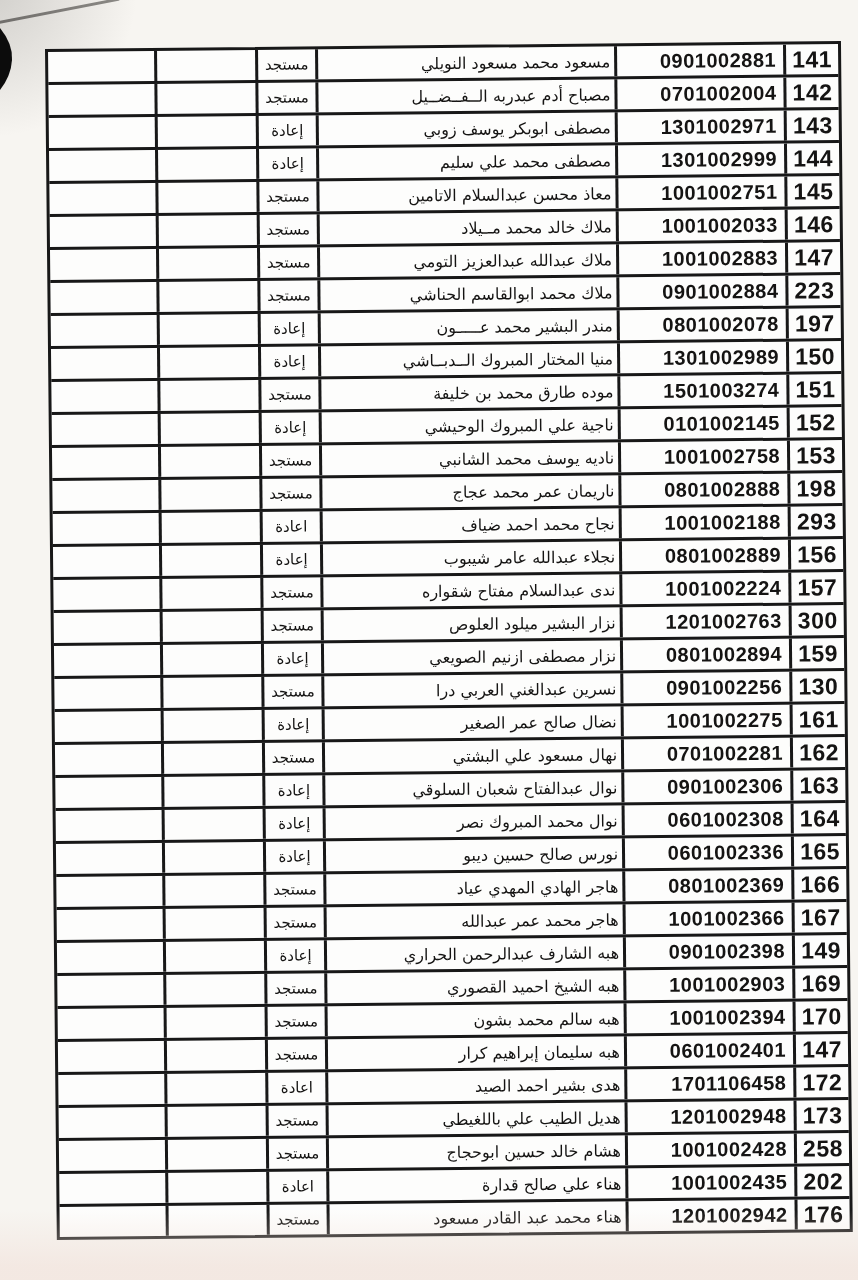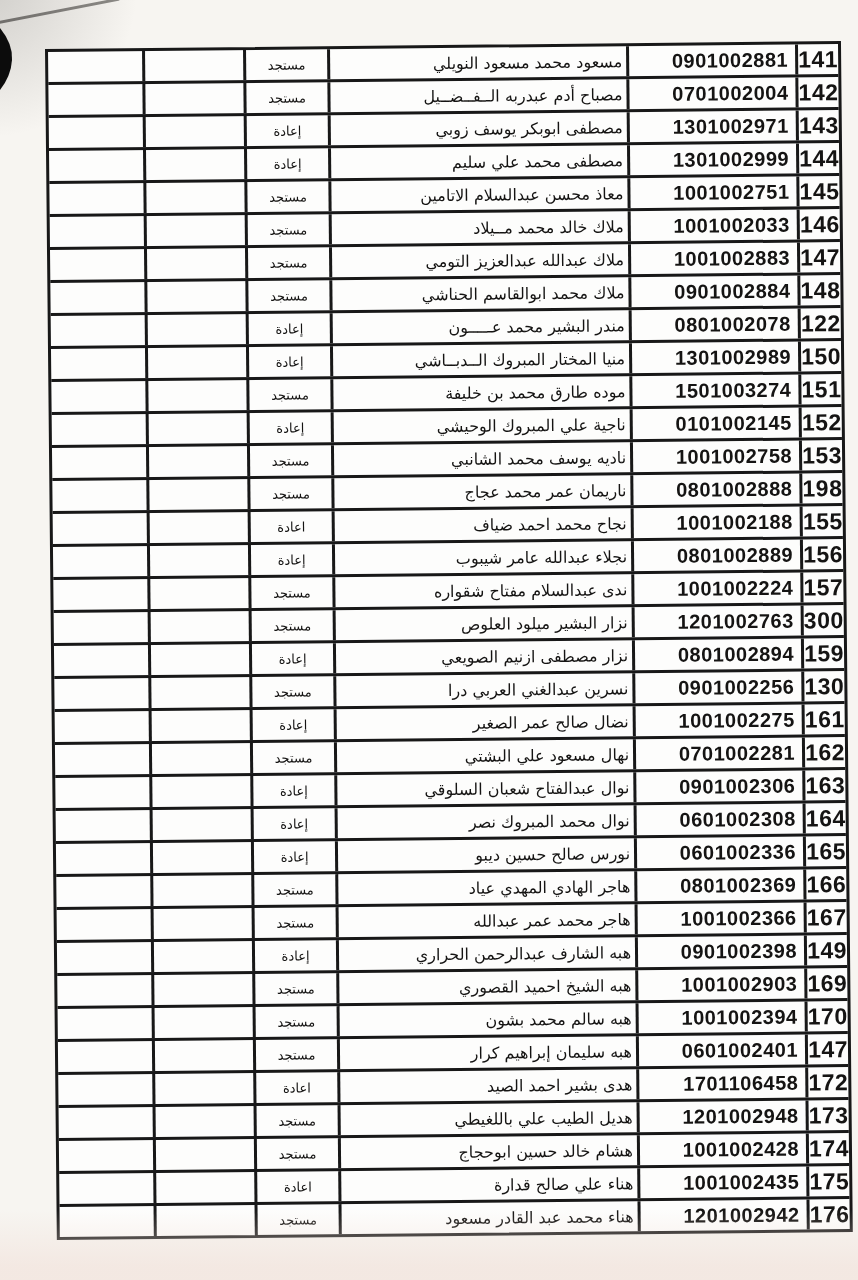--- a/index.html
+++ b/index.html
@@ -19,30 +19,30 @@
         pointer-events:none;}
   .table-wrap{position:absolute;left:45px;top:49px;width:796px;
         transform:rotate(-0.57deg);transform-origin:0 0;}
   .roster{border:3px solid #181818;background:#fdfdfc;}
   .row{display:flex;direction:rtl;height:33px;box-sizing:border-box;
        border-bottom:3px solid #181818;align-items:stretch;}
   .row:last-child{border-bottom:none;height:30px;}
   .cell{box-sizing:border-box;display:flex;align-items:center;overflow:hidden;
         color:#151413;white-space:nowrap;}
   .row .cell:not(:last-child){border-left:3px solid #181818;}
-  .c-serial{width:43px;justify-content:center;
+  .c-serial{width:55px;justify-content:center;
         font-family:"Liberation Sans","DejaVu Sans",sans-serif;
         font-weight:700;font-size:23px;letter-spacing:.5px;}
   .c-id{width:169px;justify-content:flex-start;direction:ltr;
         padding-right:7px;justify-content:flex-end;
         font-family:"Liberation Sans","DejaVu Sans",sans-serif;
         font-weight:700;font-size:20px;letter-spacing:.5px;}
   .c-name{width:299px;justify-content:flex-start;padding-right:4px;
         font-size:16px;font-weight:400;}
-  .c-status{width:84px;justify-content:center;font-size:13px;font-weight:400;}
+  .c-status{width:60px;justify-content:center;font-size:15px;font-weight:400;}
   .c-empty-b{width:101px;}
   .c-empty-a{flex:1;}
 </style>
 </head>
 <body>
 
 <div class="paper">
 
   <div class="corner-shade"></div>
   <div class="diag-line"></div>
@@ -110,30 +110,30 @@
         <div class="row">
           <div class="cell c-serial">147</div>
           <div class="cell c-id">1001002883</div>
           <div class="cell c-name">ملاك عبدالله عبدالعزيز التومي</div>
           <div class="cell c-status">مستجد</div>
           <div class="cell c-empty-b"></div>
           <div class="cell c-empty-a"></div>
         </div>
 
         <div class="row">
-          <div class="cell c-serial">148</div>
+          <div class="cell c-serial">223</div>
           <div class="cell c-id">0901002884</div>
           <div class="cell c-name">ملاك محمد ابوالقاسم الحناشي</div>
           <div class="cell c-status">مستجد</div>
           <div class="cell c-empty-b"></div>
           <div class="cell c-empty-a"></div>
         </div>
 
         <div class="row">
-          <div class="cell c-serial">122</div>
+          <div class="cell c-serial">197</div>
           <div class="cell c-id">0801002078</div>
           <div class="cell c-name">مندر البشير محمد عـــــون</div>
           <div class="cell c-status">إعادة</div>
           <div class="cell c-empty-b"></div>
           <div class="cell c-empty-a"></div>
         </div>
 
         <div class="row">
           <div class="cell c-serial">150</div>
           <div class="cell c-id">1301002989</div>
@@ -173,21 +173,21 @@
         <div class="row">
           <div class="cell c-serial">198</div>
           <div class="cell c-id">0801002888</div>
           <div class="cell c-name">ناريمان عمر محمد عجاج</div>
           <div class="cell c-status">مستجد</div>
           <div class="cell c-empty-b"></div>
           <div class="cell c-empty-a"></div>
         </div>
 
         <div class="row">
-          <div class="cell c-serial">155</div>
+          <div class="cell c-serial">293</div>
           <div class="cell c-id">1001002188</div>
           <div class="cell c-name">نجاح محمد احمد ضياف</div>
           <div class="cell c-status">اعادة</div>
           <div class="cell c-empty-b"></div>
           <div class="cell c-empty-a"></div>
         </div>
 
         <div class="row">
           <div class="cell c-serial">156</div>
           <div class="cell c-id">0801002889</div>
@@ -344,30 +344,30 @@
         <div class="row">
           <div class="cell c-serial">173</div>
           <div class="cell c-id">1201002948</div>
           <div class="cell c-name">هديل الطيب علي باللغيطي</div>
           <div class="cell c-status">مستجد</div>
           <div class="cell c-empty-b"></div>
           <div class="cell c-empty-a"></div>
         </div>
 
         <div class="row">
-          <div class="cell c-serial">174</div>
+          <div class="cell c-serial">258</div>
           <div class="cell c-id">1001002428</div>
           <div class="cell c-name">هشام خالد حسين ابوحجاج</div>
           <div class="cell c-status">مستجد</div>
           <div class="cell c-empty-b"></div>
           <div class="cell c-empty-a"></div>
         </div>
 
         <div class="row">
-          <div class="cell c-serial">175</div>
+          <div class="cell c-serial">202</div>
           <div class="cell c-id">1001002435</div>
           <div class="cell c-name">هناء علي صالح قدارة</div>
           <div class="cell c-status">اعادة</div>
           <div class="cell c-empty-b"></div>
           <div class="cell c-empty-a"></div>
         </div>
 
         <div class="row">
           <div class="cell c-serial">176</div>
           <div class="cell c-id">1201002942</div>

